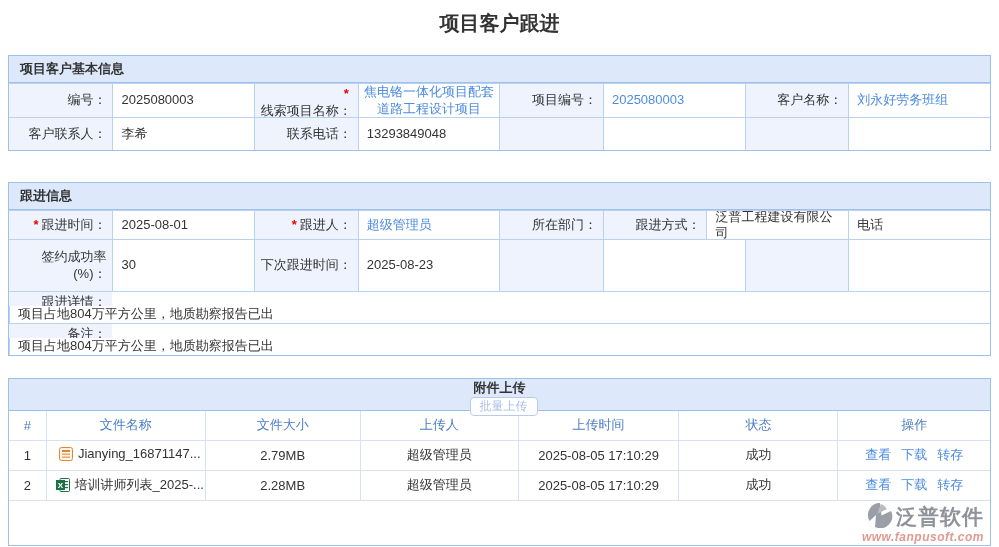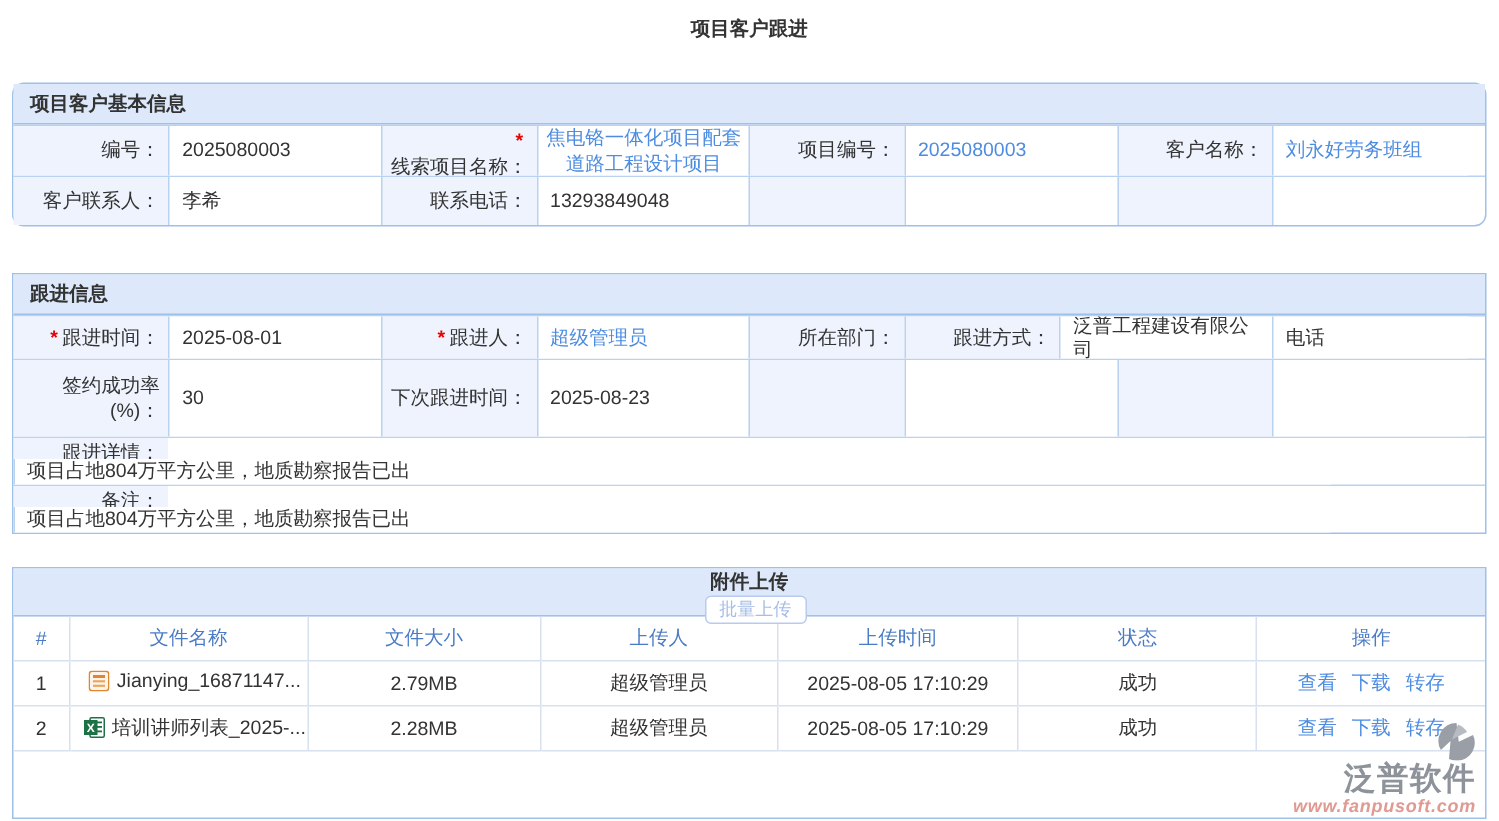--- a/index.html
+++ b/index.html
@@ -1,22 +1,22 @@
 <!DOCTYPE html>
 <html style="--link: #4d8ce0; --section-header-bg: #dde9fb; --panel-border: #9fc0e8; --cell-border: #b9d2f0; --table-border: #d7e1f0; --label-bg: #eef3fd; --required: #e60000; --table-header-text: #4a7cc5; --brand-gray: #8e939b; --brand-url: #e09a92;"><head>
 <meta charset="utf-8">
 <style>
   * { box-sizing: border-box; margin: 0; padding: 0; }
   html,body { width: 999px; height: 547px; background: #fff; overflow: hidden;
     font-family: "Liberation Sans", "DejaVu Sans", sans-serif; font-size: 13px; color: #333; }
 
-  .page-title { text-align: center; font-size: 13px; font-weight: bold; color: #333; margin-top: 10px; height: 21px; }
+  .page-title { text-align: center; font-size: 20px; font-weight: bold; color: #333; margin-top: 10px; height: 21px; }
 
   .panel { margin: 0 8px; border: 1px solid var(--panel-border, #9fc0e8); background: #fff; }
-  .panel-1 { margin-top: 24px; border-radius: 8px; }
+  .panel-1 { margin-top: 24px; }
   .panel-2 { margin-top: 31px; }
   .panel-3 { margin-top: 22px; height: 168px; position: relative; }
 
   .panel-header { background: var(--section-header-bg, #dde9fb); border-bottom: 1px solid var(--panel-border, #9fc0e8);
     font-weight: bold; padding: 0 11px; display: flex; align-items: center; height: 27px; color: #333; }
   .panel-3 .panel-header { height: 32px; flex-direction: column; }
 
   .frow { display: flex; width: 100%; border-top: 1px solid var(--cell-border, #b9d2f0); }
   .frow:first-of-type { border-top: none; }
   .fcell { display: flex; align-items: center; border-left: 1px solid var(--cell-border, #b9d2f0); overflow: hidden; }
@@ -44,21 +44,21 @@
   table.att td { height: 30px; color: #333; }
   td.fname { text-align: left; padding-left: 8px; }
   .file-icon { display: inline-block; vertical-align: -3px; margin-right: 5px; }
   .ops a { color: var(--link, #4d8ce0); text-decoration: none; margin: 0 5px; cursor: pointer; text-align: center; }
   .idx { color: #44506b; }
 
   .c-num { width: 3.8%; } .c-name { width: 16.2%; } .c-size { width: 15.8%; } .c-up { width: 16.1%; }
   .c-time { width: 16.4%; } .c-status { width: 16.2%; } .c-ops { width: 15.5%; }
 
   .watermark { position: absolute; right: 6px; bottom: 2px; text-align: right; line-height: 1; }
-  .wm-top { display: flex; justify-content: flex-end; flex-direction: column; }
+  .wm-top { display: flex; align-items: center; justify-content: flex-end; }
   .wm-brand { font-size: 21px; font-weight: bold; color: var(--brand-gray, #8e939b); letter-spacing: 1px; margin-left: 3px; }
   .wm-url { font-size: 12px; color: var(--brand-url, #e09a92); font-weight: bold; margin-top: 1px; letter-spacing: 0.5px; font-style: italic; }
 </style>
 </head>
 <body>
 
 <div class="page-title">项目客户跟进</div>
 
 <div class="panel panel-1">
   <div class="panel-header">项目客户基本信息</div>

